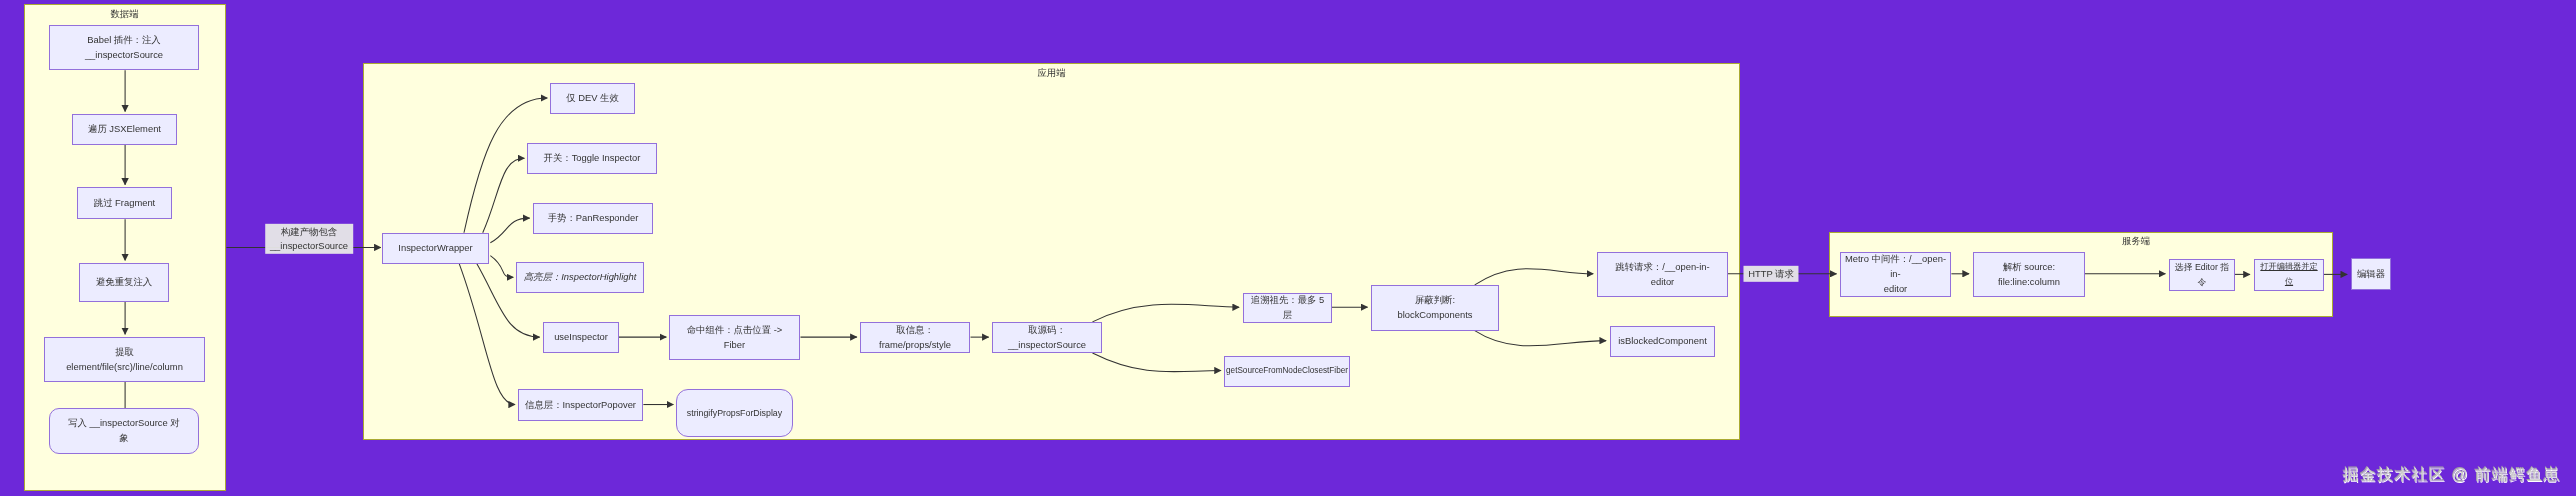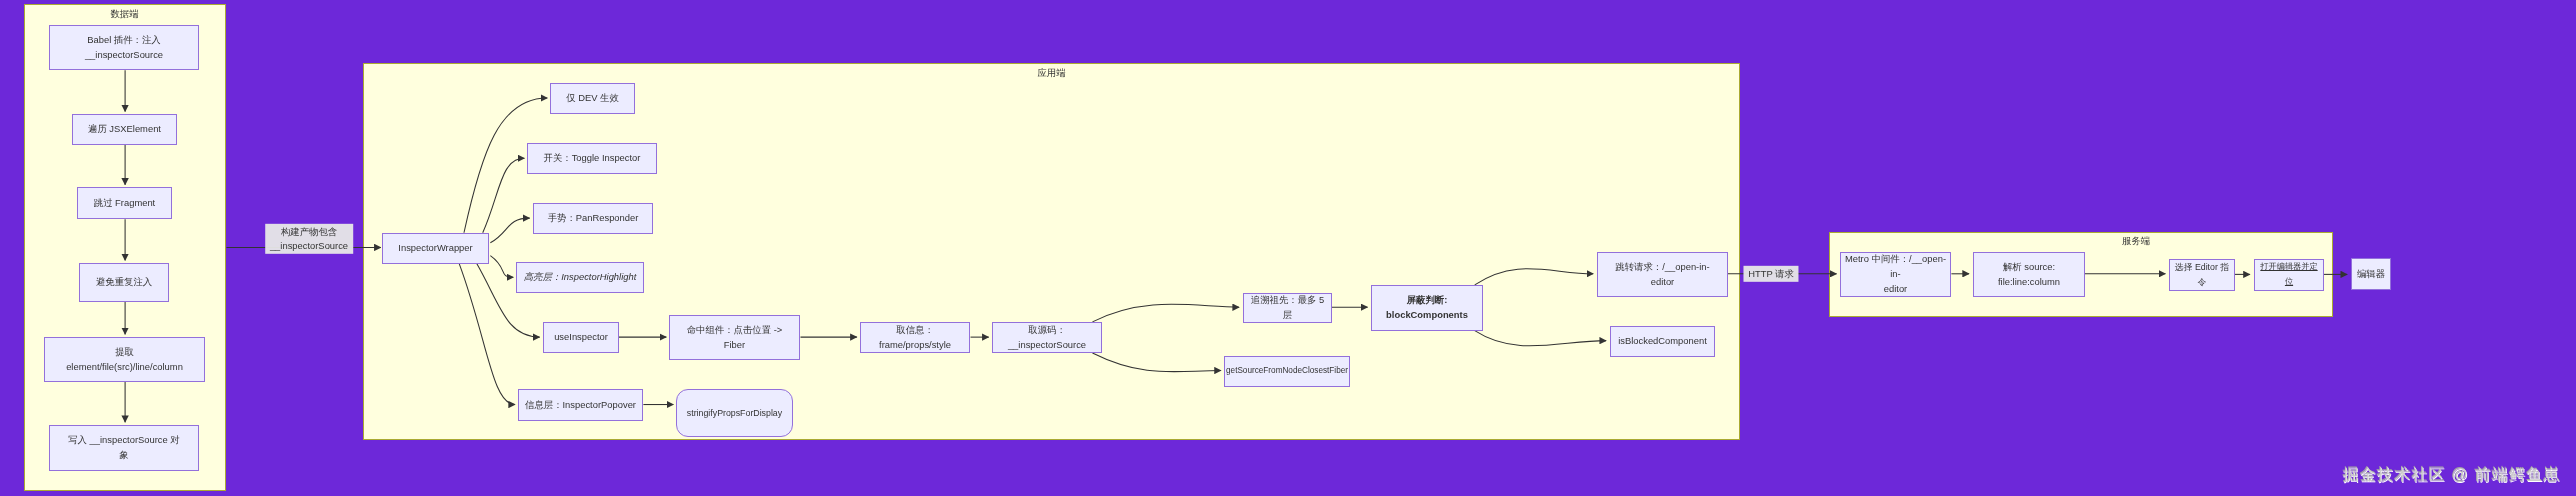--- a/index.html
+++ b/index.html
@@ -81,36 +81,36 @@
     </g>
   </svg>
 
   <div class="node" style="left:49px;top:25px;width:150px;height:45px;">Babel 插件：注入
 __inspectorSource</div>
   <div class="node" style="left:72px;top:114px;width:105px;height:31px;">遍历 JSXElement</div>
   <div class="node" style="left:77px;top:187px;width:95px;height:32px;">跳过 Fragment</div>
   <div class="node" style="left:79px;top:263px;width:90px;height:39px;">避免重复注入</div>
   <div class="node" style="left:44px;top:337px;width:161px;height:45px;">提取
 element/file(src)/line/column</div>
-  <div class="node" style="left:49px;top:425px;width:150px;height:46px;">写入 __inspectorSource 对
+  <div class="node" style="left:49px;top:408px;width:150px;height:46px;border-radius:10px;">写入 __inspectorSource 对
 象</div>
 
   <div class="node" style="left:382px;top:233px;width:107px;height:31px;">InspectorWrapper</div>
   <div class="node" style="left:550px;top:83px;width:85px;height:30.5px;">仅 DEV 生效</div>
   <div class="node" style="left:527px;top:143px;width:130px;height:30.5px;">开关：Toggle Inspector</div>
   <div class="node" style="left:533px;top:203px;width:120px;height:31px;">手势：PanResponder</div>
   <div class="node" style="left:516px;top:262px;width:128px;height:31px;font-style:italic;">高亮层：InspectorHighlight</div>
   <div class="node" style="left:543px;top:322px;width:76px;height:31px;">useInspector</div>
   <div class="node" style="left:518px;top:389px;width:125px;height:32px;">信息层：InspectorPopover</div>
   <div class="node" style="left:669px;top:315px;width:131px;height:45px;">命中组件：点击位置 -&gt;
 Fiber</div>
   <div class="node" style="left:860px;top:322px;width:110px;height:31px;">取信息：frame/props/style</div>
   <div class="node" style="left:992px;top:322px;width:110px;height:31px;">取源码：__inspectorSource</div>
   <div class="node" style="left:1243px;top:293px;width:89px;height:30px;">追溯祖先：最多 5 层</div>
-  <div class="node" style="left:1371px;top:285px;width:112px;height:46px;font-weight:bold;">屏蔽判断:
+  <div class="node" style="left:1371px;top:285px;width:128px;height:46px;">屏蔽判断:
 blockComponents</div>
   <div class="node" style="left:1597px;top:252px;width:131px;height:45px;">跳转请求：/__open-in-
 editor</div>
   <div class="node" style="left:1610px;top:326px;width:105px;height:31px;">isBlockedComponent</div>
   <div class="node" style="left:1224px;top:356px;width:126px;height:31px;font-size:8.2px;">getSourceFromNodeClosestFiber</div>
   <div class="node" style="left:676px;top:389px;width:117px;height:48px;font-size:8.8px;border-radius:12px;">stringifyPropsForDisplay</div>
 
   <div class="node" style="left:1840px;top:252px;width:111px;height:45px;">Metro 中间件：/__open-in-
 editor</div>
   <div class="node" style="left:1973px;top:252px;width:112px;height:45px;">解析 source:

